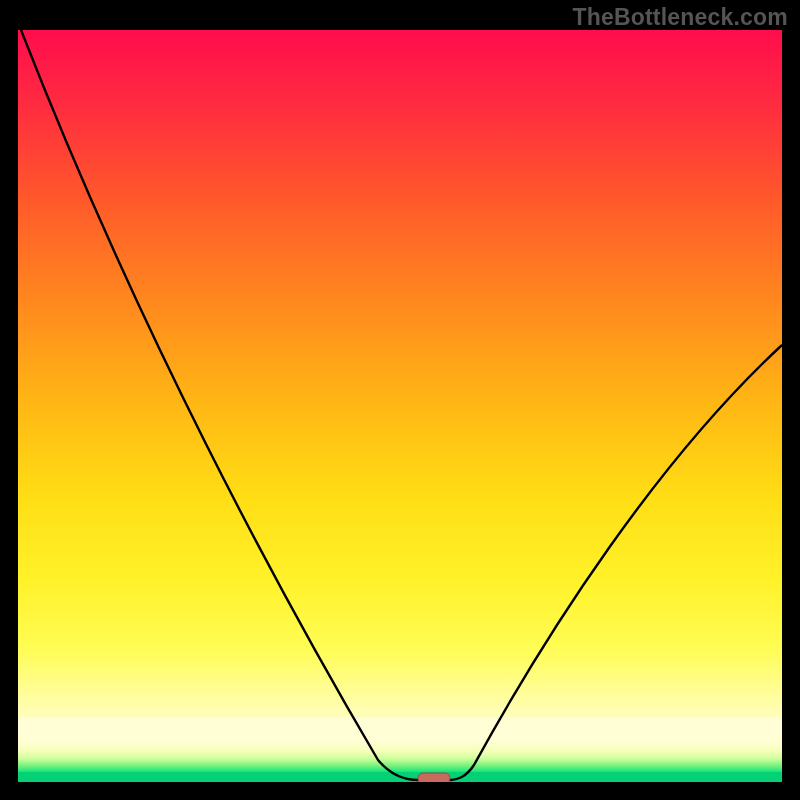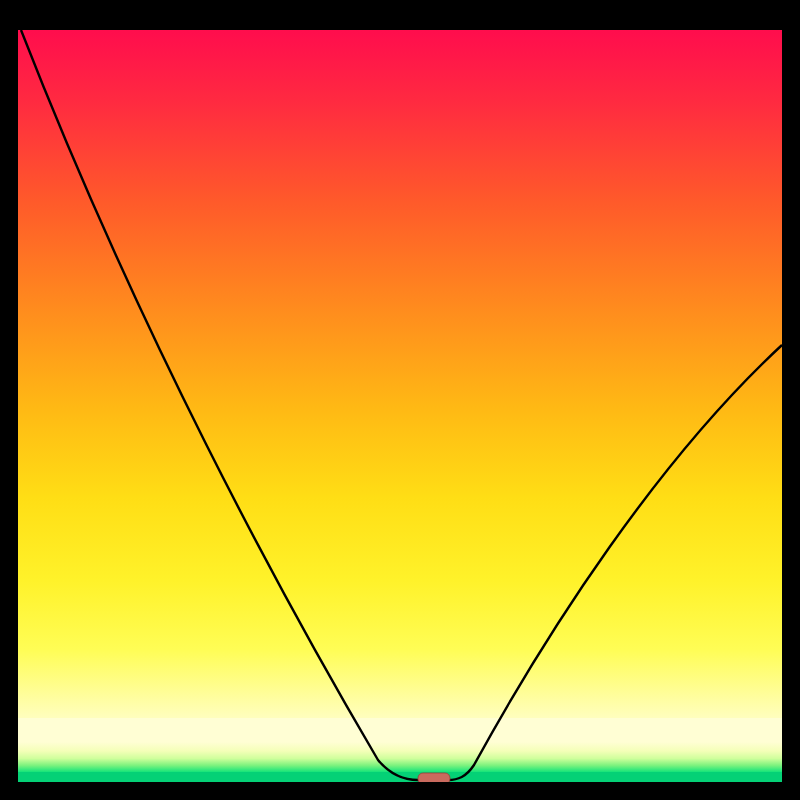--- a/index.html
+++ b/index.html
@@ -33,20 +33,21 @@
     top: 30px;
     width: 764px;
     height: 752px;
   }
   svg { display: block; }
 </style>
 </head>
 <body>
 <div class="outer">
 
+  <div class="watermark">TheBottleneck.com</div>
 
   <div class="plot">
     <svg width="764" height="752" viewBox="0 0 764 752">
       <defs>
 
         <linearGradient id="gradMain" x1="0" y1="0" x2="0" y2="1">
           <stop offset="0%" stop-color="#ff0d4d"></stop>
           <stop offset="10%" stop-color="#ff2941"></stop>
           <stop offset="25%" stop-color="#ff5a2a"></stop>
           <stop offset="40%" stop-color="#ff8a1e"></stop>

